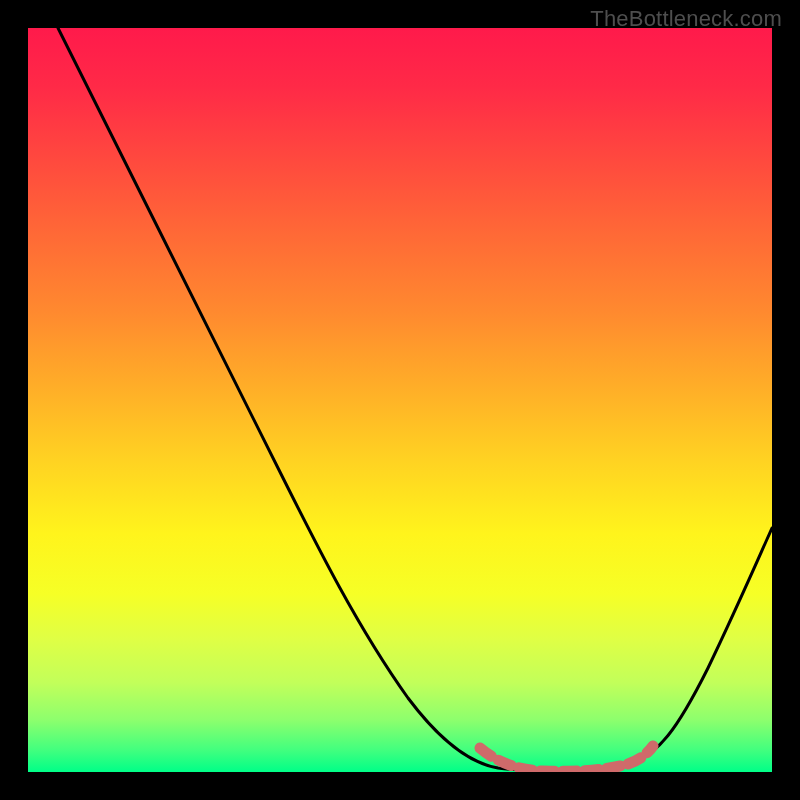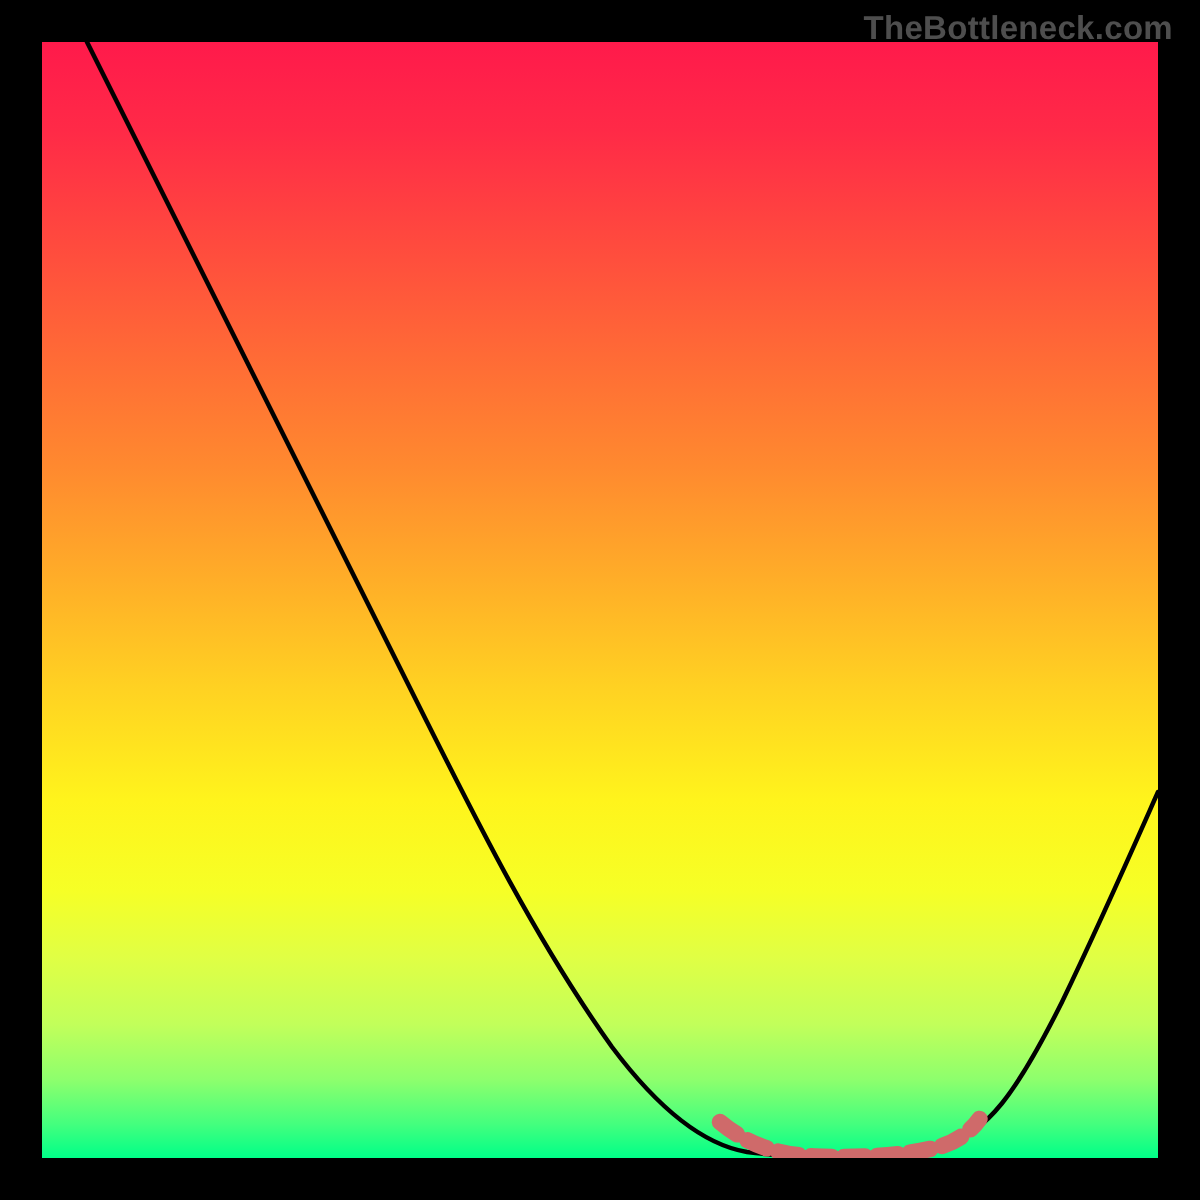--- a/index.html
+++ b/index.html
@@ -15,21 +15,21 @@
     position: relative;
     width: 800px;
     height: 800px;
     background: #000;
   }
   .watermark {
     position: absolute;
     top: 6px;
     right: 18px;
     font-size: 22px;
-    font-weight: 700;
+    font-weight: 400;
     color: #4e4e4e;
     letter-spacing: 0.2px;
     z-index: 5;
   }
   .plot {
     position: absolute;
     left: 28px;
     top: 28px;
     width: 744px;
     height: 744px;

